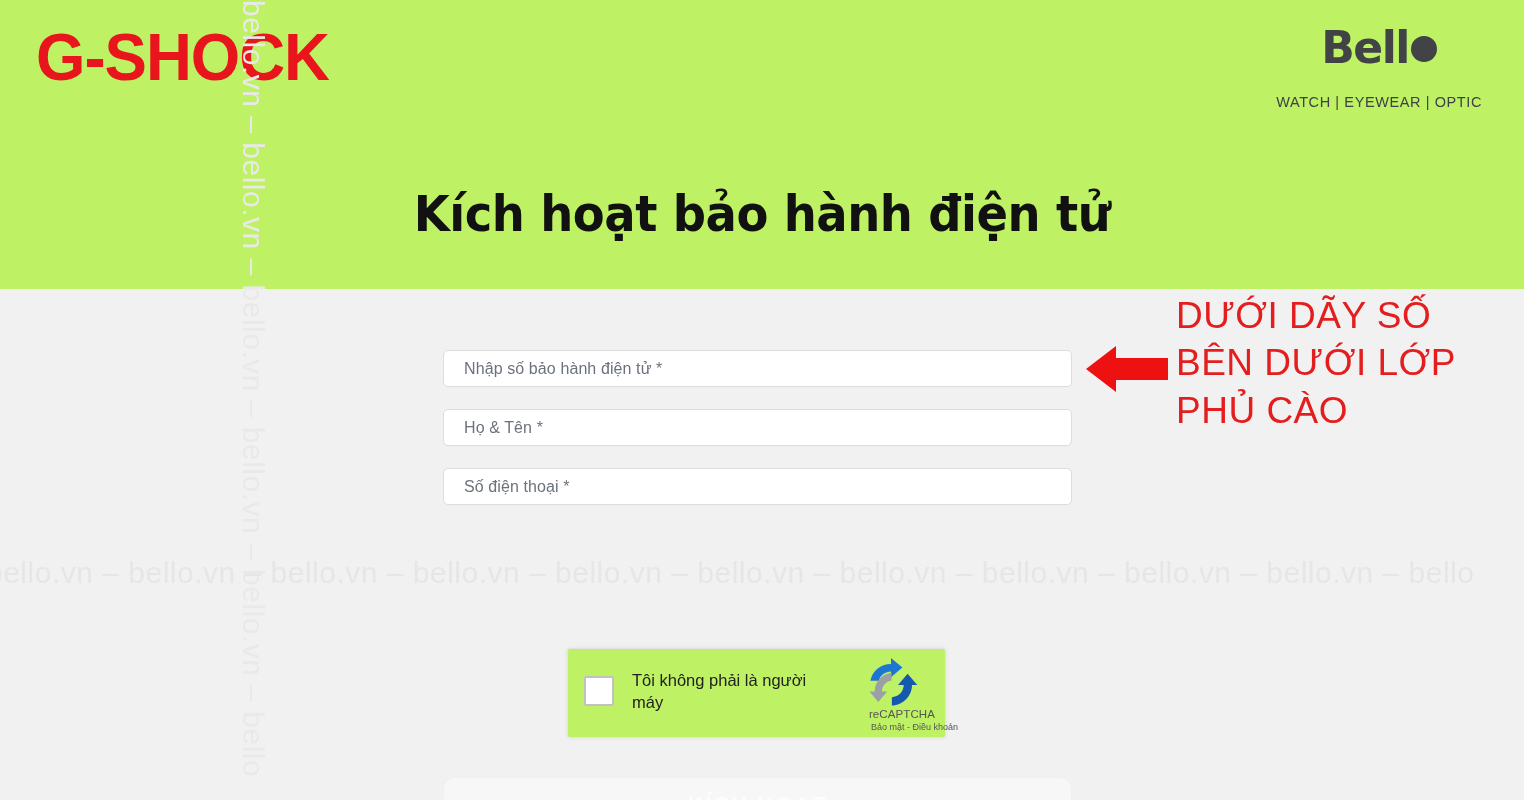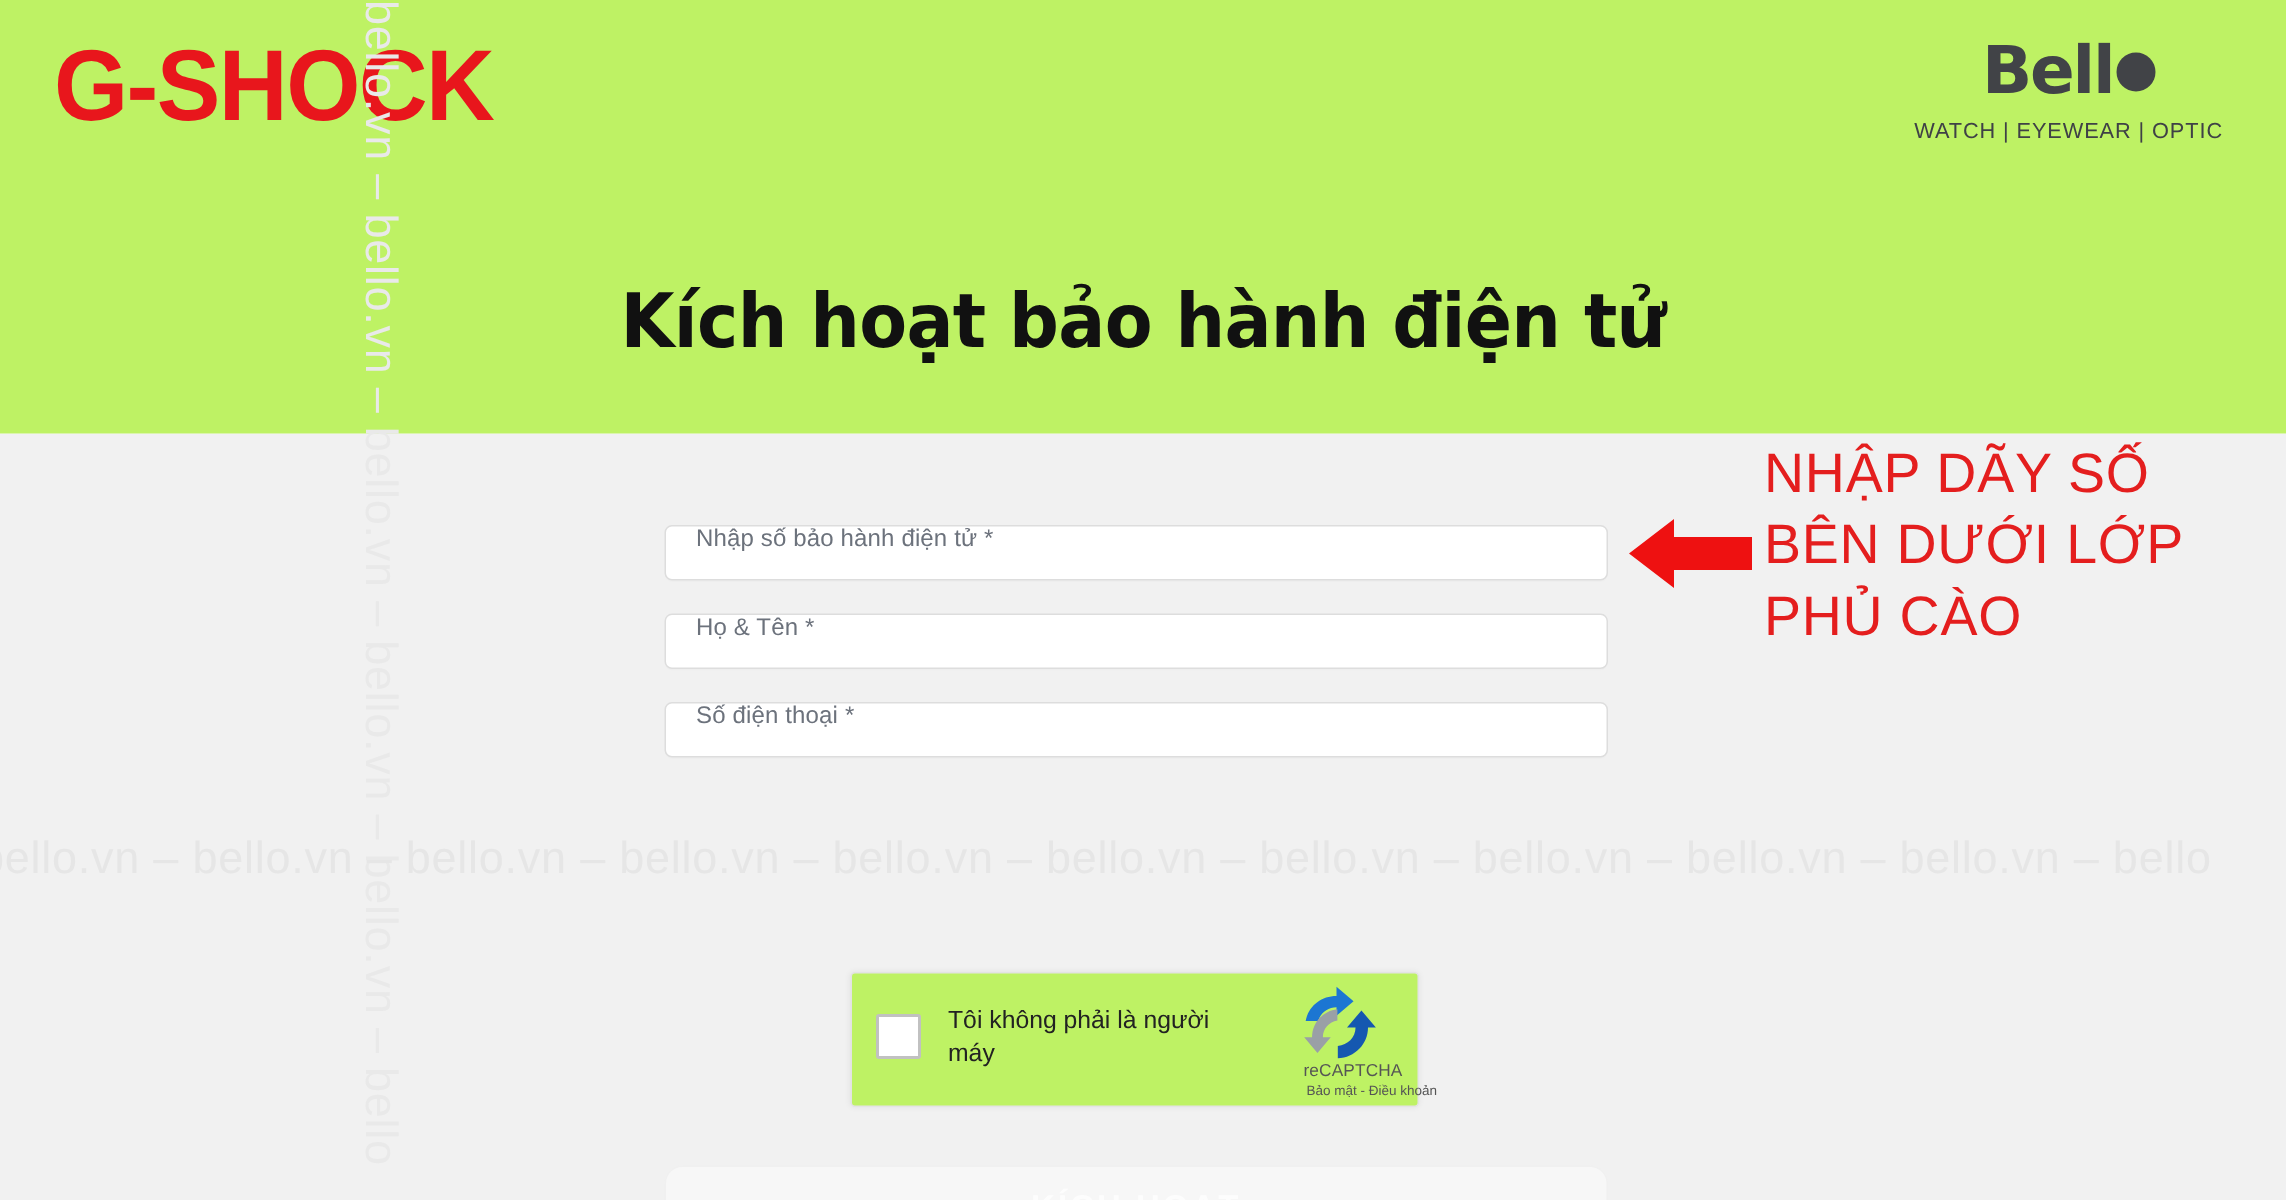--- a/index.html
+++ b/index.html
@@ -57,21 +57,21 @@
   .bello-dot {
     display: inline-block;
     width: 26px; height: 26px;
     border-radius: 50%;
     background: #414347;
     margin-left: 2px;
     position: relative;
     top: -1px;
   }
   .bello-tagline {
-    margin-top: 10px;
+    margin-top: 24px;
     font-family: "Liberation Sans", sans-serif;
     font-size: 14.5px;
     font-weight: 400;
     color: #3f4146;
     letter-spacing: 0.6px;
     white-space: nowrap;
   }
   .page-title {
     position: absolute;
     left: 0; top: 186px;
@@ -105,21 +105,21 @@
     z-index: 4;
   }
   .field {
     width: 629px;
     height: 37px;
     background: #ffffff;
     border: 1px solid #dddddd;
     border-radius: 5px;
     margin-bottom: 22px;
     display: flex;
-    align-items: flex-start;
+    align-items: center;
     padding: 0 0 0 20px;
     box-shadow: 0 1px 0 rgba(0,0,0,0.012);
   }
   .field-text {
     font-family: "Liberation Sans", sans-serif;
     font-size: 16px;
     color: #6c727c;
     letter-spacing: 0.1px;
     white-space: nowrap;
   }
@@ -297,18 +297,18 @@
   </div>
 
   <div class="submit-btn">
     <span class="submit-label">KÍCH HOẠT</span>
   </div>
 
   <svg class="arrow-left" viewBox="0 0 82 46">
     <path d="M0 23 L30 0 L30 12 L82 12 L82 34 L30 34 L30 46 Z" fill="#ee1111"></path>
   </svg>
   <div class="annotation">
-    <div>NHẬP DÃY SỐ</div>
+    <div>DƯỚI DÃY SỐ</div>
     <div>BÊN DƯỚI LỚP</div>
     <div>PHỦ CÀO</div>
   </div>
 
 </div>
 
 </body></html>

